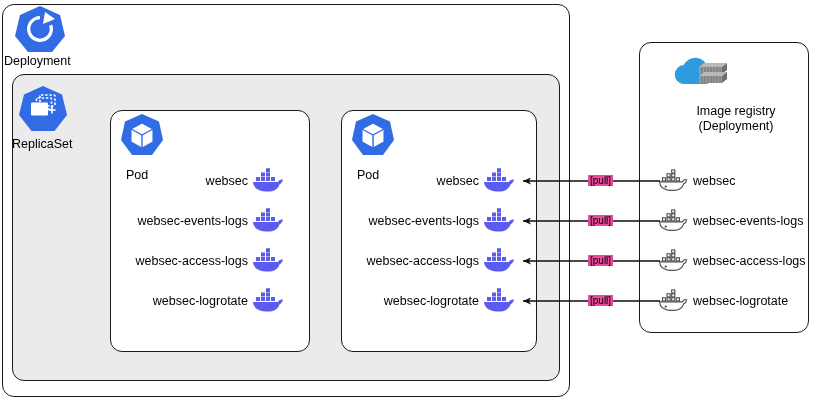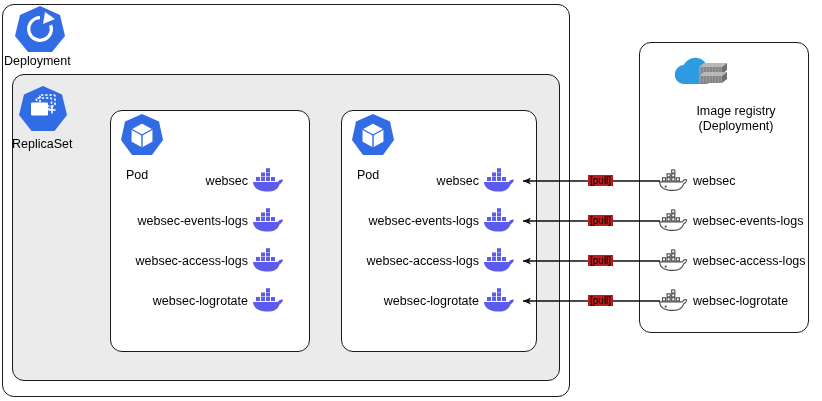--- a/index.html
+++ b/index.html
@@ -44,21 +44,21 @@
   .p1r{right:536px;}
   
   .p2r{right:305px;}
 
   
   .rrow{position:absolute;left:658px;height:26px;display:flex;align-items:center;gap:3px;}
   .rrow .rtext{font-size:12.5px;color:#000;white-space:nowrap;}
 
   
   .arrow-svg{position:absolute;left:0;top:0;width:822px;height:401px;pointer-events:none;}
-  .pulllbl{position:absolute;font-size:10px;line-height:11px;color:#000;background:#b91c1c;
+  .pulllbl{position:absolute;font-size:10px;line-height:11px;color:#000;background:#ec4899;
            padding:0 2px;white-space:nowrap;}
 </style>
 </head>
 <body>
 
 <div class="canvas">
 
   <div class="box" id="deployment-box"></div>
   <div class="box shaded" id="replicaset-box"></div>
   <div class="box" id="pod1-box"></div>

